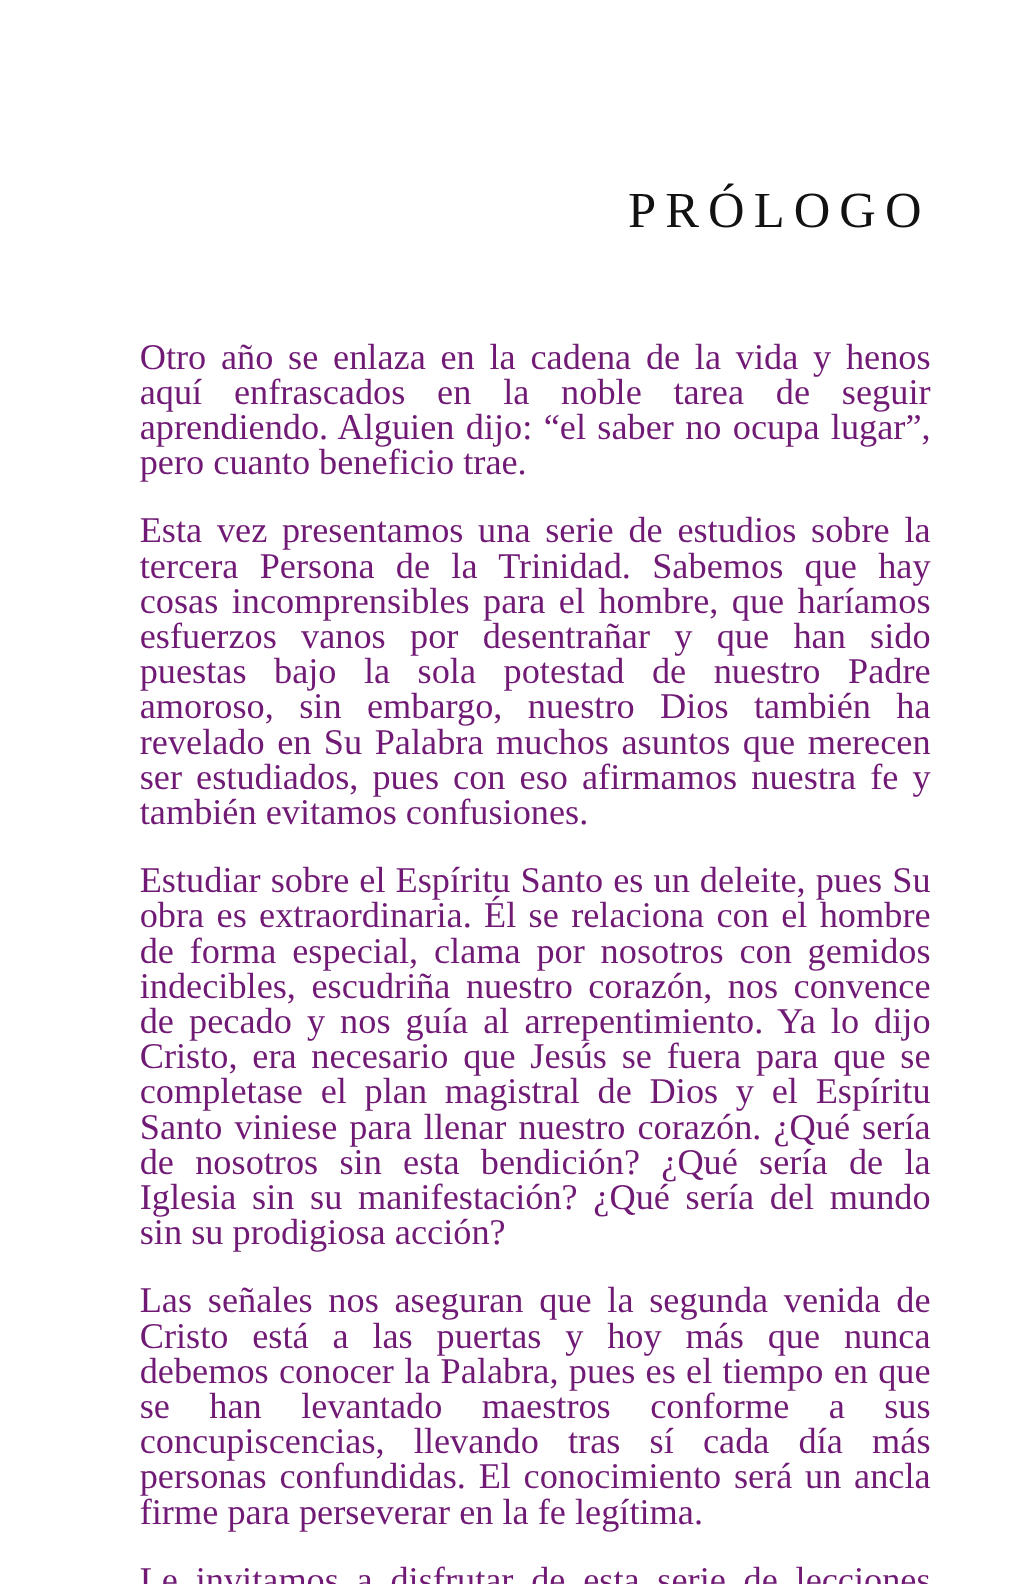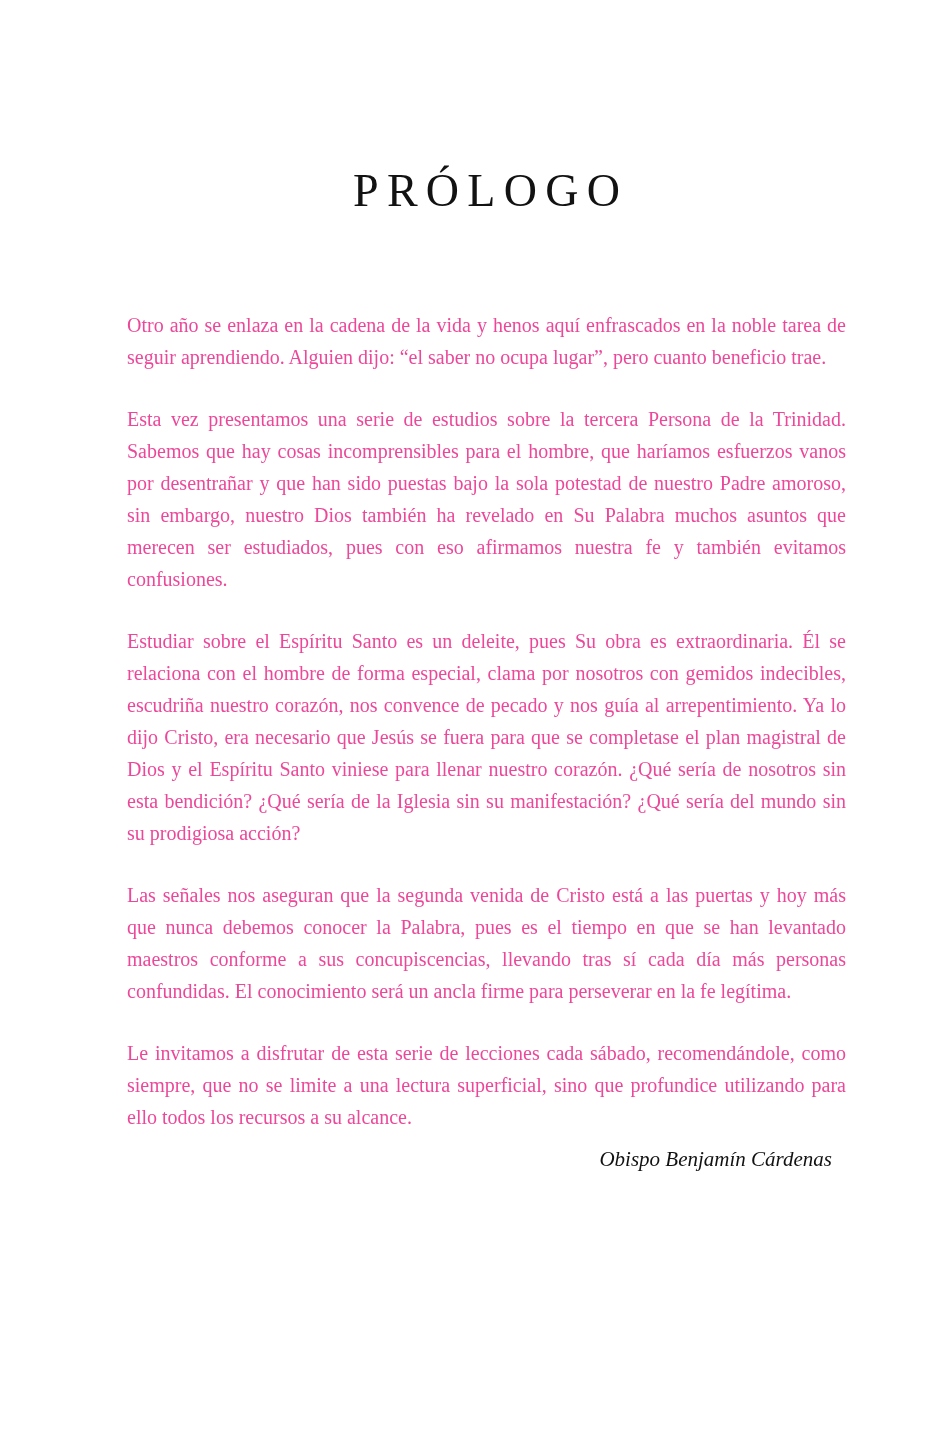--- a/index.html
+++ b/index.html
@@ -20,31 +20,31 @@
     height: 1440px;
     padding: 168px 86px 0 127px;
     background: #ffffff;
   }
   .doc-title {
     margin: 0 0 95px 0;
     font-size: 46px;
     font-weight: 400;
     line-height: 1.0;
     letter-spacing: 0.18em;
-    text-align: center;
+    text-align: right;
     text-indent: 0.18em; 
     color: #121212;
     white-space: nowrap;
   }
   .body-text p {
     margin: 0 0 30px 0;
-    font-size: 20px;
+    font-size: 33px;
     line-height: 32px;
     text-align: justify;
-    color: #ec4899;
+    color: #701a75;
   }
   .body-text p:last-of-type {
     margin-bottom: 0;
   }
   .signature {
     margin: 12px 14px 0 0;
     font-size: 21px;
     line-height: 28px;
     font-style: italic;
     text-align: right;

